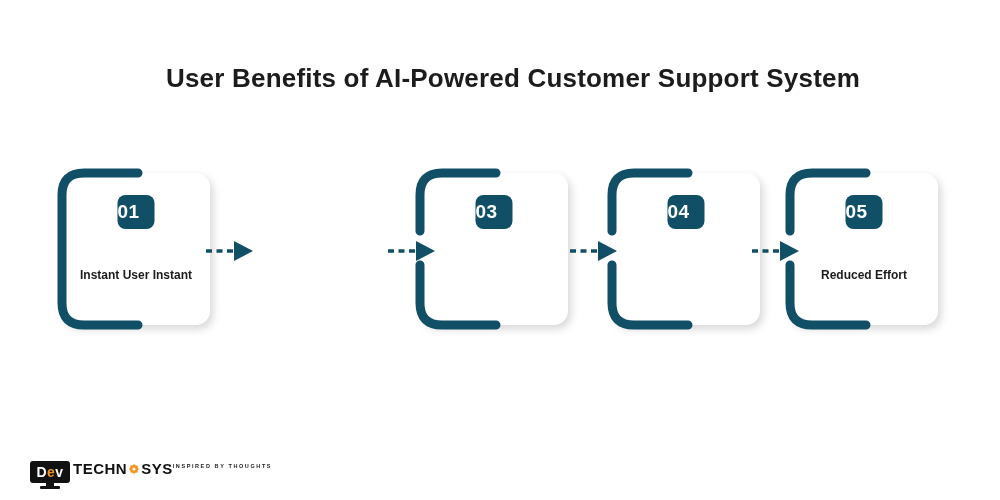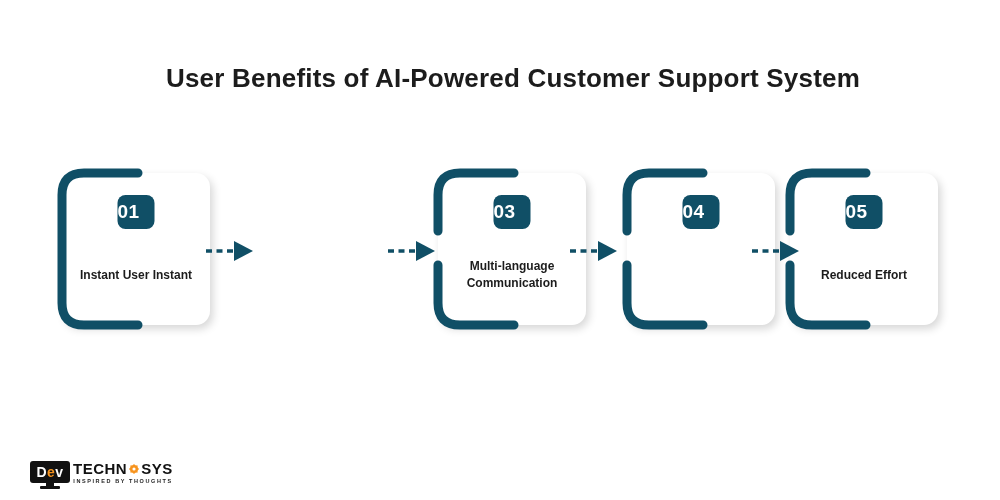--- a/index.html
+++ b/index.html
@@ -109,21 +109,21 @@
     align-items: center;
     justify-content: center;
     color: #ffffff;
     font-size: 14px;
     font-weight: 700;
     letter-spacing: 0.5px;
   }
   .monitor .mid { color: var(--orange, #F7941E); }
   .stand-neck { width: 8px; height: 3px; background: var(--logo-black, #111); }
   .stand-base { width: 20px; height: 2.5px; background: var(--logo-black, #111); border-radius: 1px; }
-  .brand-col { display: flex; flex-direction: column; text-align: right; }
+  .brand-col { display: flex; flex-direction: row; }
   .brand-line {
     display: flex;
     align-items: center;
     font-size: 15px;
     font-weight: 700;
     letter-spacing: 0.5px;
     color: var(--logo-black, #111);
     line-height: 15px;
   }
   .gear { width: 12px; height: 12px; margin: 0 1px; }
@@ -147,32 +147,31 @@
     <svg class="bracket" viewBox="0 0 164 168">
       <path d="M 84 8 H 30 Q 8 8 8 30 V 138 Q 8 160 30 160 H 84"></path>
     </svg>
     <div class="badge">
         <span>01</span>
       </div>
     <div class="step-label">Instant User Instant</div>
   </div>
 
 
-  <div class="card" style="left:438px">
+  <div class="card" style="left:420px">
     <svg class="bracket" viewBox="0 0 164 168">
       <path d="M 84 8 H 30 Q 8 8 8 30 V 66"></path>
       <path d="M 8 100 V 138 Q 8 160 30 160 H 84"></path>
     </svg>
     <div class="badge">
         <span>03</span>
       </div>
-    <div class="step-label">Multi-language Communication</div>
-  </div>
-
-  <div class="card" style="left:627px">
+  </div>
+
+  <div class="card" style="left:612px">
     <svg class="bracket" viewBox="0 0 164 168">
       <path d="M 84 8 H 30 Q 8 8 8 30 V 66"></path>
       <path d="M 8 100 V 138 Q 8 160 30 160 H 84"></path>
     </svg>
     <div class="badge">
         <span>04</span>
       </div>
   </div>
 
   <div class="card" style="left:790px">

